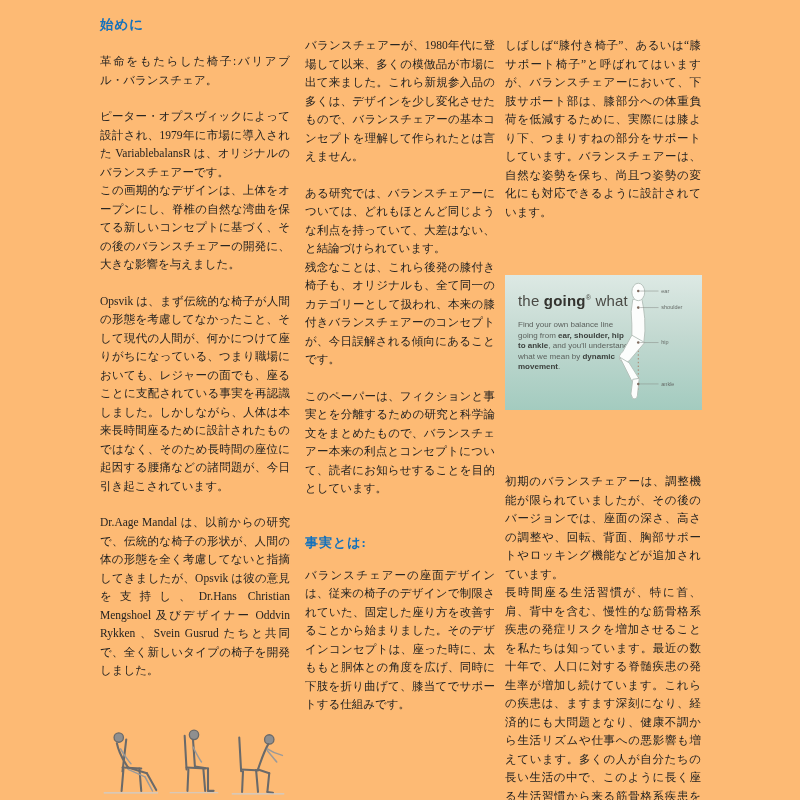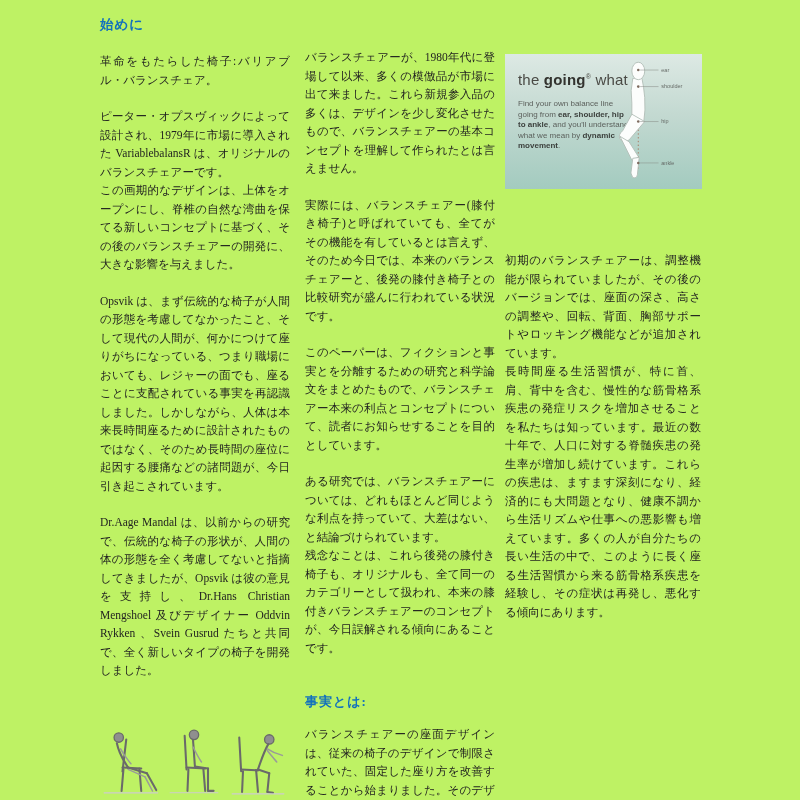--- a/index.html
+++ b/index.html
@@ -1,39 +1,39 @@
 <!DOCTYPE html>
 <html><head>
 <meta charset="utf-8">
 <style>
   html,body { margin:0; padding:0; background:#ffffff; }
   .page {
     position:relative; width:800px; height:800px; overflow:hidden;
-    background:#bef264;
+    background:#fdba74;
     font-family:"Liberation Serif","DejaVu Serif",serif;
     color:#1f1f1f;
   }
   .col { position:absolute; top:0; }
   .col1 { left:100px; width:190px; }
   .col2 { left:305px; width:190px; }
   .col3 { left:505px; width:196px; }
 
   .section-heading {
     font-size:13.5px; font-weight:bold; color:#1271bd;
     margin:16px 0 18px 0; letter-spacing:1px;
   }
   .section-heading2 {
     font-size:13px; font-weight:bold; color:#1271bd;
     margin:36px 0 14px 0; letter-spacing:1px;
   }
   .para {
     font-size:11.5px; line-height:18.5px; text-align:justify;
     white-space:pre-line; margin:0 0 18px 0;
   }
-  .para.first-top { margin-top:48px;font-family:Liberation Serif, serif; }
+  .para.first-top { margin-top:36px;font-family:Liberation Serif, serif; }
   .col1 .para:first-of-type { margin-top:0;font-family:Liberation Serif, serif; }
 
   .sketch-row {
     margin-top:44px; display:flex; justify-content:space-between;
     width:188px;
   }
   .sketch-row svg { display:block; }
 
   .balans-box {
     position:relative; width:197px; height:135px; margin-top:54px; margin-bottom:62px;
@@ -114,29 +114,29 @@
             <path d="M44 52 L42 72"></path>
             <path d="M42 72 L48 73"></path>
         </g>
         <path d="M4 74 L60 74" stroke="#cccccc" stroke-width="1.2"></path>
       </svg>
     </div>
   </div>
 
   <div class="col col2">
     <p class="para first-top">バランスチェアーが、1980年代に登場して以来、多くの模倣品が市場に出て来ました。これら新規参入品の多くは、デザインを少し変化させたもので、バランスチェアーの基本コンセプトを理解して作られたとは言えません。</p>
-    <p class="para">実際には、バランスチェアー(膝付き椅子)と呼ばれていても、全てがその機能を有しているとは言えず、そのため今日では、本来のバランスチェアーと、後発の膝付き椅子との比較研究が盛んに行われている状況です。</p>
-    <p class="para">このペーパーは、フィクションと事実とを分離するための研究と科学論文をまとめたもので、バランスチェアー本来の利点とコンセプトについて、読者にお知らせすることを目的としています。</p>
     <p class="para">ある研究では、バランスチェアーについては、どれもほとんど同じような利点を持っていて、大差はない、と結論づけられています。
 残念なことは、これら後発の膝付き椅子も、オリジナルも、全て同一のカテゴリーとして扱われ、本来の膝付きバランスチェアーのコンセプトが、今日誤解される傾向にあることです。</p>
+    <p class="para">このペーパーは、フィクションと事実とを分離するための研究と科学論文をまとめたもので、バランスチェアー本来の利点とコンセプトについて、読者にお知らせすることを目的としています。</p>
     <h2 class="section-heading2">事実とは:</h2>
     <p class="para">バランスチェアーの座面デザインは、従来の椅子のデザインで制限されていた、固定した座り方を改善することから始まりました。そのデザインコンセプトは、座った時に、太ももと胴体との角度を広げ、同時に下肢を折り曲げて、膝当てでサポートする仕組みです。</p>
   </div>
 
   <div class="col col3">
+    <p class="para first-top">しばしば“膝付き椅子”、あるいは“膝サポート椅子”と呼ばれてはいますが、バランスチェアーにおいて、下肢サポート部は、膝部分への体重負荷を低減するために、実際には膝より下、つまりすねの部分をサポートしています。バランスチェアーは、自然な姿勢を保ち、尚且つ姿勢の変化にも対応できるように設計されています。</p>
 
     <div class="balans-box">
       <div class="balans-text">
         <div class="balans-title"><span class="t-light">the </span><span class="t-bold">going</span><sup>®</sup><span class="t-light"> what</span></div>
         <p class="balans-desc"><span>Find your own balance line going from </span><b>ear, shoulder, hip to ankle</b><span>, and you'll understand what we mean by </span><b>dynamic movement</b><span>.</span></p>
       </div>
       <div class="balans-fig">
         <svg width="92" height="126" viewBox="0 0 100 137">
 
           <line x1="34" y1="7" x2="34" y2="121" stroke="#a8755e" stroke-width="1" stroke-dasharray="1.5 2.6"></line>

